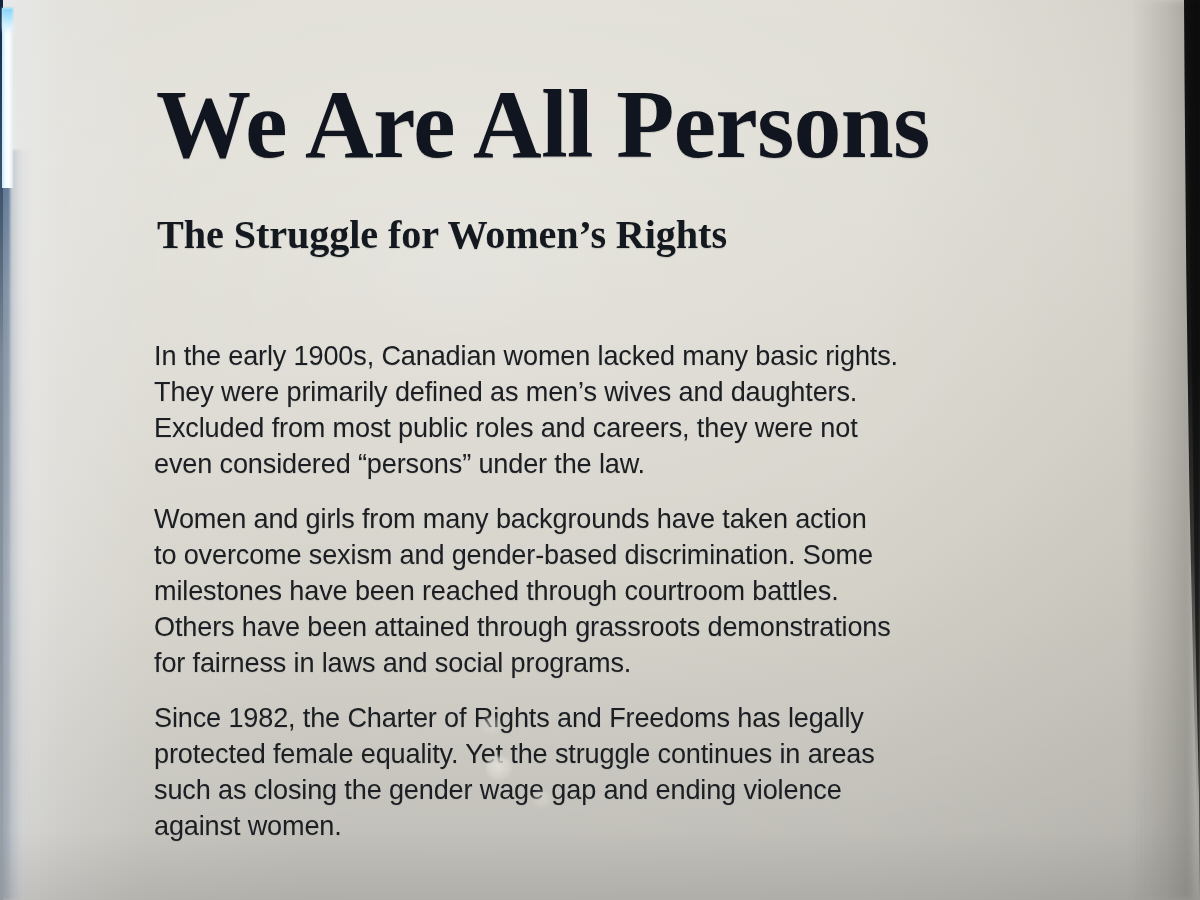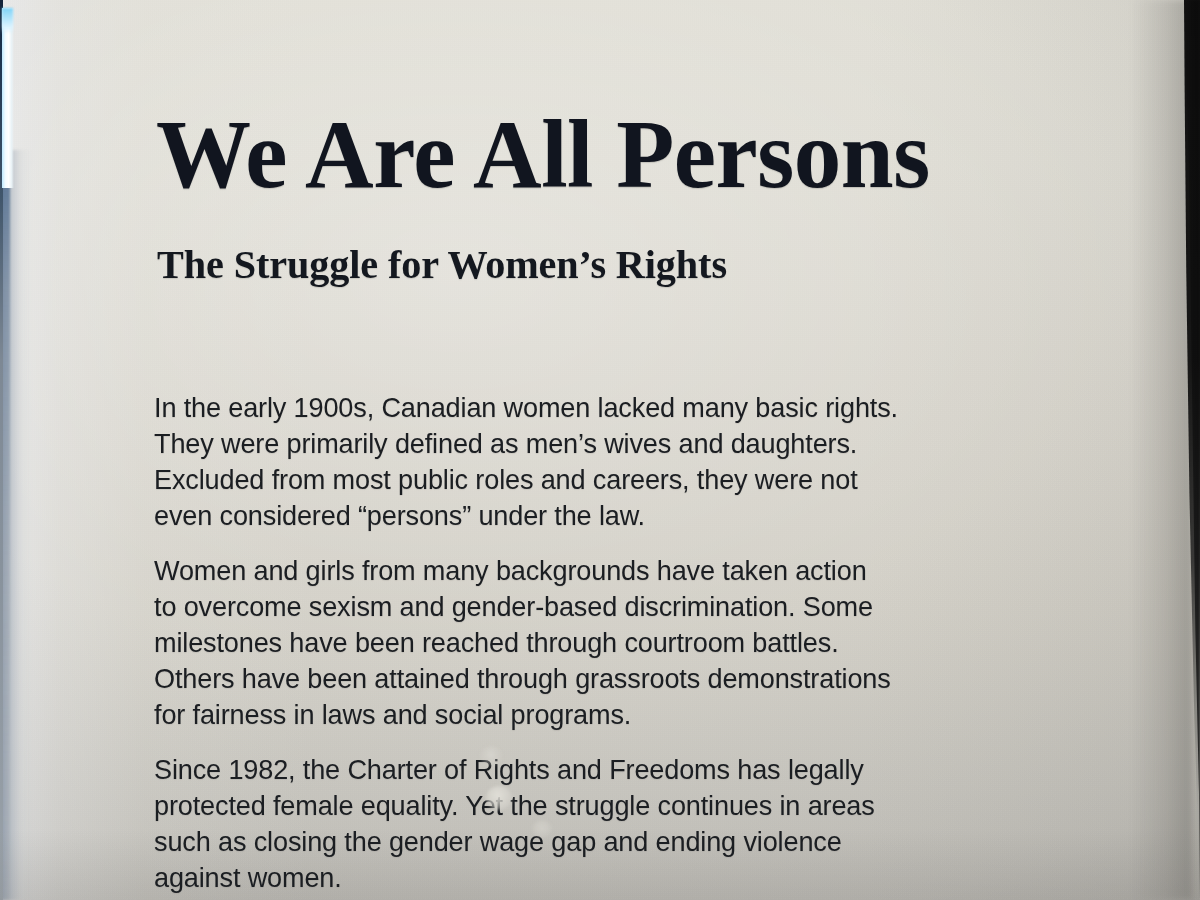--- a/index.html
+++ b/index.html
@@ -153,21 +153,20 @@
     position: absolute;
     left: 0; bottom: 0;
     width: 1200px; height: 70px;
     background: linear-gradient(to bottom, rgba(120,118,114,0.0) 0%, rgba(116,114,110,0.16) 100%);
   }
 
   
   .content {
     position: absolute;
     inset: 0;
-    margin-top: 30px;
   }
 
   .exhibit-title {
     position: absolute;
     left: 156px;
     top: 6px;
     font-family: "Liberation Serif", "DejaVu Serif", serif;
     font-weight: 700;
     font-size: 98px;
     line-height: 1.08;
@@ -191,21 +190,21 @@
     color: #14181f;
     white-space: nowrap;
     transform: scaleX(0.98);
     transform-origin: left top;
     text-shadow: 0 1px 1px rgba(120,118,112,0.25);
   }
 
   .body-block {
     position: absolute;
     left: 154px;
-    top: 360px;
+    top: 338px;
     width: 790px;
   }
   .body-para {
     font-family: "Liberation Sans", "DejaVu Sans", sans-serif;
     font-size: 27.5px;
     line-height: 36px;
     color: #1b1e22;
     letter-spacing: -0.15px;
     margin: 0 0 19px 0;
     white-space: pre-line;

